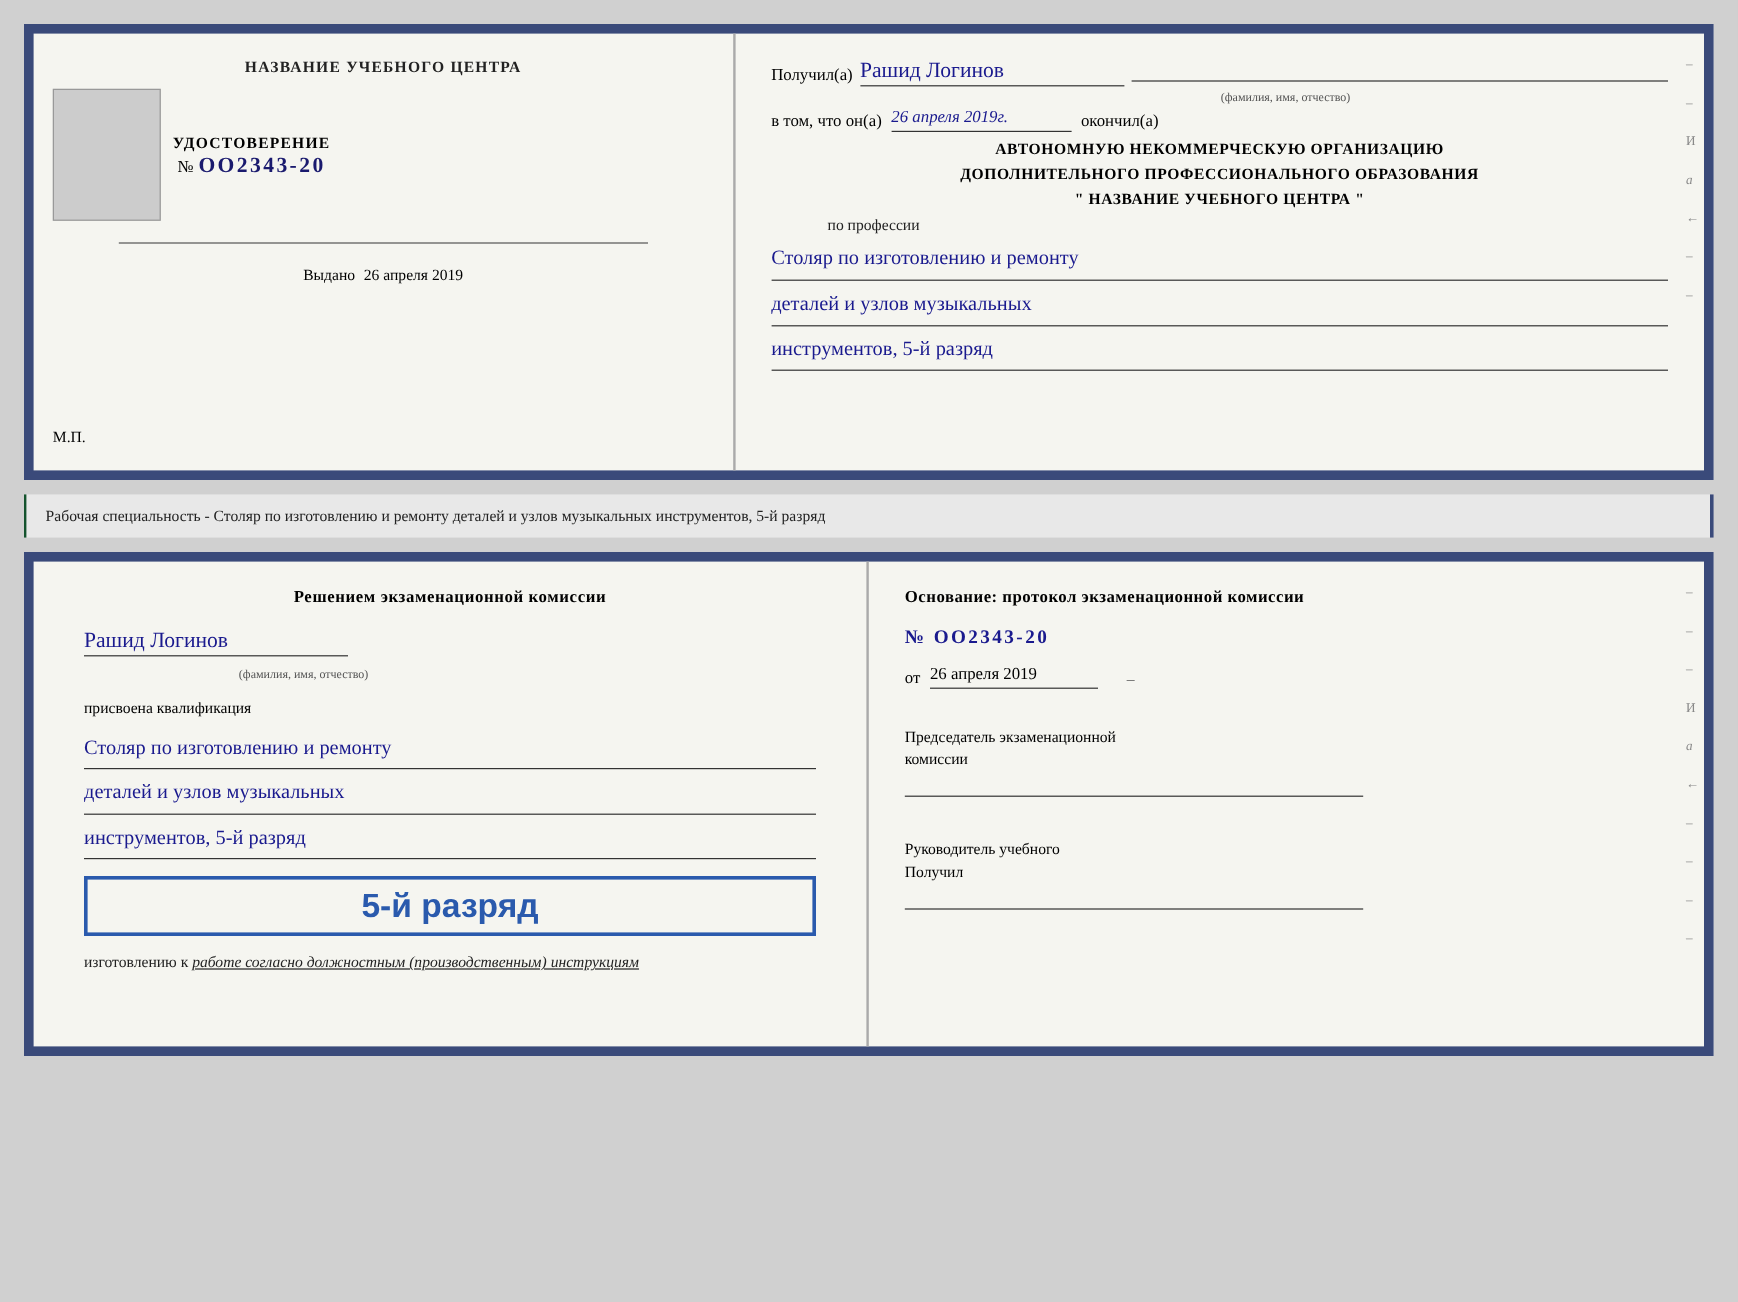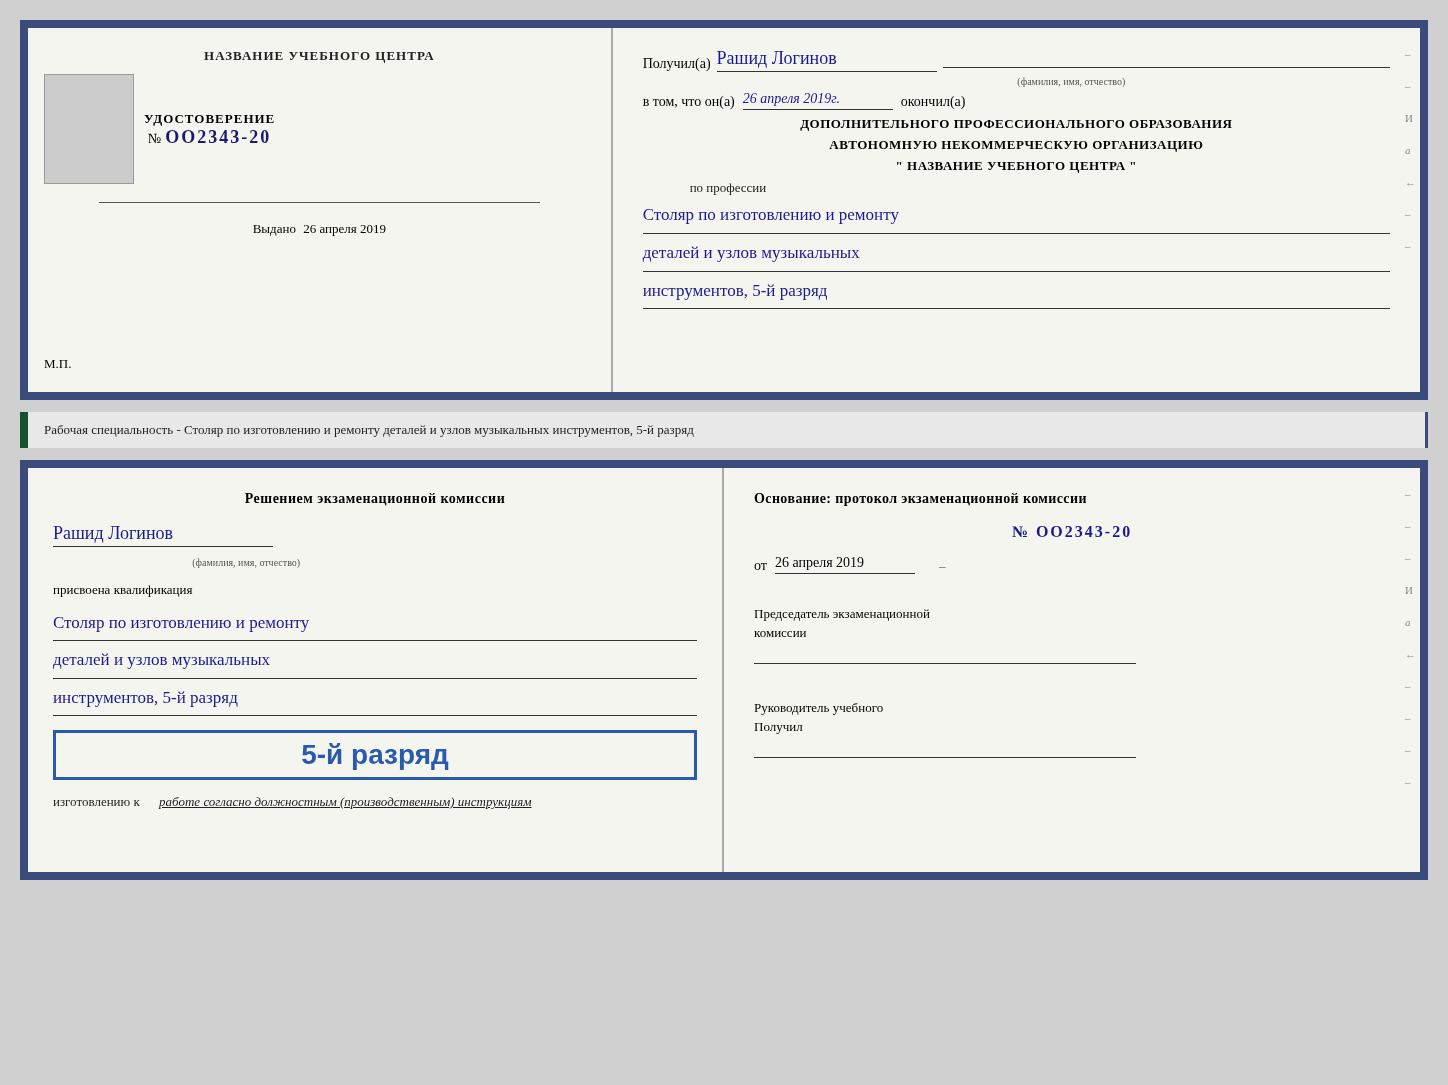--- a/index.html
+++ b/index.html
@@ -167,36 +167,36 @@
       padding-bottom: 2px;
     }
 
     
     .middle-strip {
       background: #e8e8e8;
       padding: 8px 16px;
       font-size: 13px;
       color: #222;
       line-height: 1.5;
-      border-left: 8px solid #14532d;
+      border-left: 2px solid #14532d;
       border-right: 3px solid #3a4a7a;
     }
 
     
     .cert-bottom {
       display: flex;
       border: 8px solid #3a4a7a;
       background: #f5f5f0;
       min-height: 420px;
     }
 
     .cert-bottom-left {
       width: 50%;
       border-right: 2px solid #aaa;
-      padding: 20px 25px;
+      padding: 20px 42px;
       display: flex;
       flex-direction: column;
       gap: 10px;
       position: relative;
     }
 
     .cert-bottom-right {
       width: 50%;
       padding: 20px 30px;
       display: flex;
@@ -241,21 +241,20 @@
       border-bottom: 1px solid #333;
       margin-top: 20px;
       width: 60%;
     }
 
     .protocol-number {
       font-size: 16px;
       font-weight: bold;
       color: #1a1a8e;
       letter-spacing: 2px;
-      text-align: center;
     }
 
     .from-date-line {
       font-size: 14px;
       display: flex;
       align-items: flex-end;
       gap: 4px;
     }
   </style>
 </head>
@@ -298,22 +297,22 @@
       </div>
       <div class="sub-label" style="margin-left:110px;">(фамилия, имя, отчество)</div>
 
       <div class="date-line">
         <span style="font-size:14px;">в том, что он(а)</span>
         <span class="date-value">26 апреля 2019г.</span>
         <span style="font-size:14px;">окончил(а)</span>
       </div>
 
       <div class="org-block">
+        <div>АВТОНОМНУЮ НЕКОММЕРЧЕСКУЮ ОРГАНИЗАЦИЮ</div>
         <div>ДОПОЛНИТЕЛЬНОГО ПРОФЕССИОНАЛЬНОГО ОБРАЗОВАНИЯ</div>
-        <div>АВТОНОМНУЮ НЕКОММЕРЧЕСКУЮ ОРГАНИЗАЦИЮ</div>
         <div>"   НАЗВАНИЕ УЧЕБНОГО ЦЕНТРА   "</div>
       </div>
 
       <div class="profession-label">по профессии</div>
 
       <div class="profession-name">
         <div class="underline-block">Столяр по изготовлению и ремонту</div>
         <div class="underline-block" style="margin-top:4px;">деталей и узлов музыкальных</div>
         <div class="underline-block" style="margin-top:4px;">инструментов, 5-й разряд</div>
       </div>
@@ -351,21 +350,21 @@
         <div class="underline-block" style="margin-top:4px;">деталей и узлов музыкальных</div>
         <div class="underline-block" style="margin-top:4px;">инструментов, 5-й разряд</div>
       </div>
 
       <div class="highlight-box">
         <span class="highlight-text">5-й разряд</span>
       </div>
 
       <div class="допускается-line">
         <span>изготовлению к</span>
-        <span class="italic-underline" style="margin-left:16px;">работе согласно должностным (производственным) инструкциям</span>
+        <span class="italic-underline" style="margin-left:0;">работе согласно должностным (производственным) инструкциям</span>
       </div>
     </div>
 
     <div class="cert-bottom-right">
       <div style="font-size:14px; font-weight:bold; letter-spacing:0.4px; line-height:1.5;">Основание: протокол экзаменационной комиссии</div>
 
       <div class="protocol-number">
         <span>№</span>
         <span>OO2343-20</span>
       </div>

